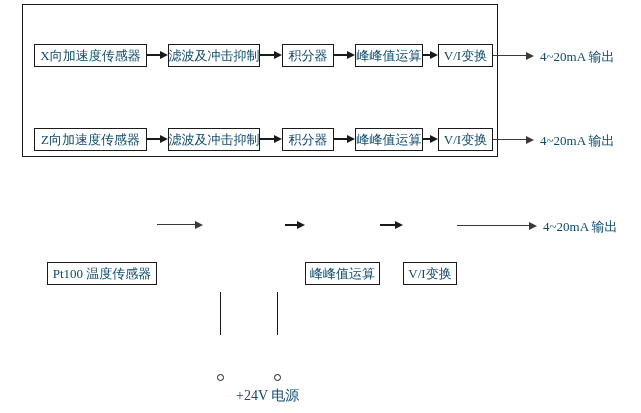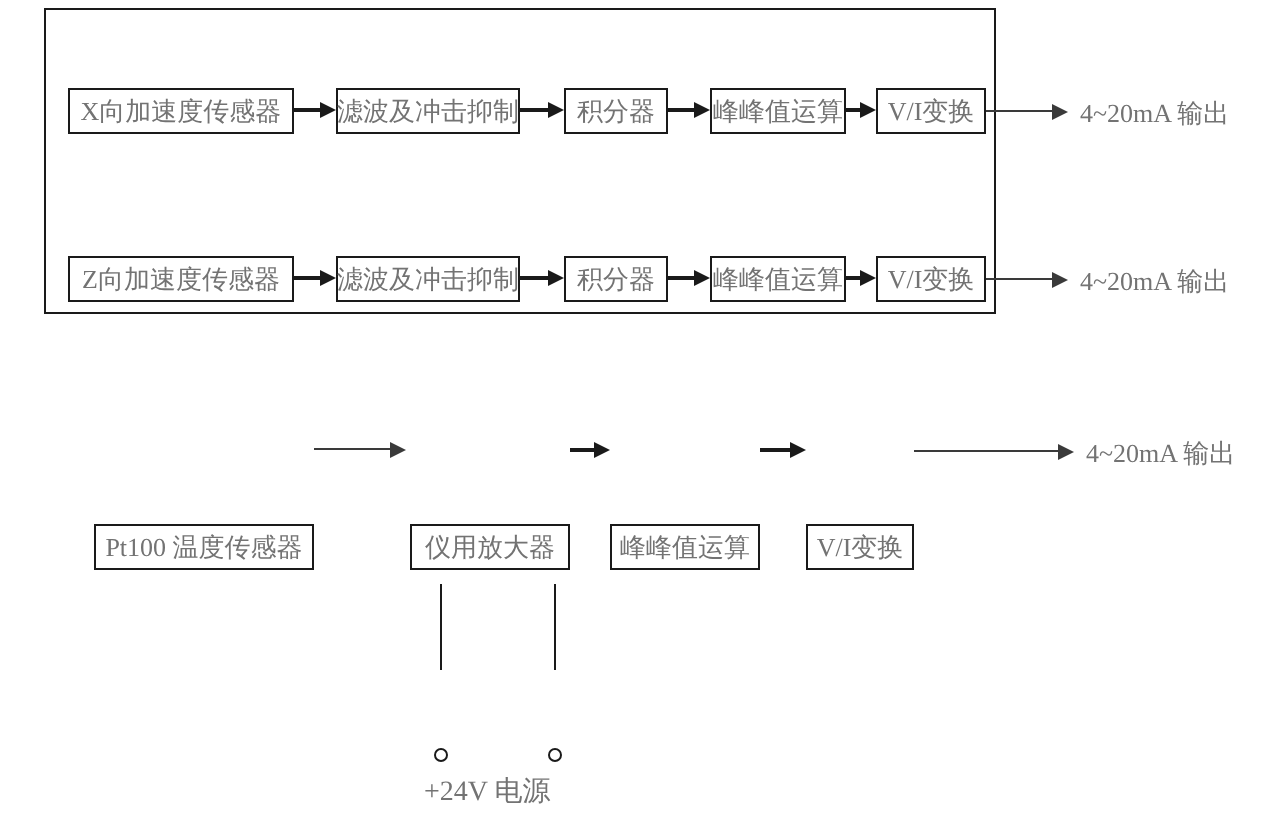--- a/index.html
+++ b/index.html
@@ -2,21 +2,21 @@
 <html><head>
 <meta charset="utf-8">
 <style>
   html, body { margin: 0; padding: 0; background: #ffffff; }
   #stage {
     position: relative;
     width: 641px;
     height: 413px;
     background: #ffffff;
     font-family: "Liberation Serif", "DejaVu Serif", serif;
-    color: #737373;
+    color: #0c4a6e;
     overflow: hidden;
   }
   .frame {
     position: absolute;
     left: 22px; top: 4px;
     width: 474px; height: 151px;
     border: 1px solid #1a1a1a;
     background: transparent;
   }
   .box {
@@ -65,20 +65,21 @@
     position: absolute;
     width: 5px; height: 5px;
     border: 1px solid #1a1a1a;
     border-radius: 50%;
     background: #ffffff;
   }
   .power-label {
     position: absolute;
     font-size: 14px;
     white-space: nowrap;
+    margin-left: 24px;
   }
 </style>
 </head>
 <body>
 
 <div id="stage">
 
   <div class="frame"></div>
 
   <div class="box r1" style="left:34px;width:111px">X向加速度传感器</div>
@@ -99,21 +100,20 @@
   <div class="box r2" style="left:355px;width:66px">峰峰值运算</div>
   <div class="box r2" style="left:438px;width:53px">V/I变换</div>
   <div class="arrow" style="left:147px;top:138px;width:13px"></div>
   <div class="arrow" style="left:260px;top:138px;width:14px"></div>
   <div class="arrow" style="left:334px;top:138px;width:13px"></div>
   <div class="arrow" style="left:423px;top:138px;width:7px"></div>
   <div class="arrow thin" style="left:493px;top:139px;width:33px"></div>
   <div class="out-label" style="left:540px;top:132px">4~20mA 输出</div>
 
   <div class="box r3" style="left:47px;width:108px">Pt100 温度传感器</div>
-  <div class="box r3" style="left:205px;width:78px">仪用放大器</div>
   <div class="box r3" style="left:305px;width:73px">峰峰值运算</div>
   <div class="box r3" style="left:403px;width:52px">V/I变换</div>
   <div class="arrow thin" style="left:157px;top:224px;width:38px"></div>
   <div class="arrow" style="left:285px;top:224px;width:12px"></div>
   <div class="arrow" style="left:380px;top:224px;width:15px"></div>
   <div class="arrow thin" style="left:457px;top:225px;width:72px"></div>
   <div class="out-label" style="left:543px;top:218px">4~20mA 输出</div>
 
   <div class="vline" style="left:220px;top:292px"></div>
   <div class="vline" style="left:277px;top:292px"></div>

